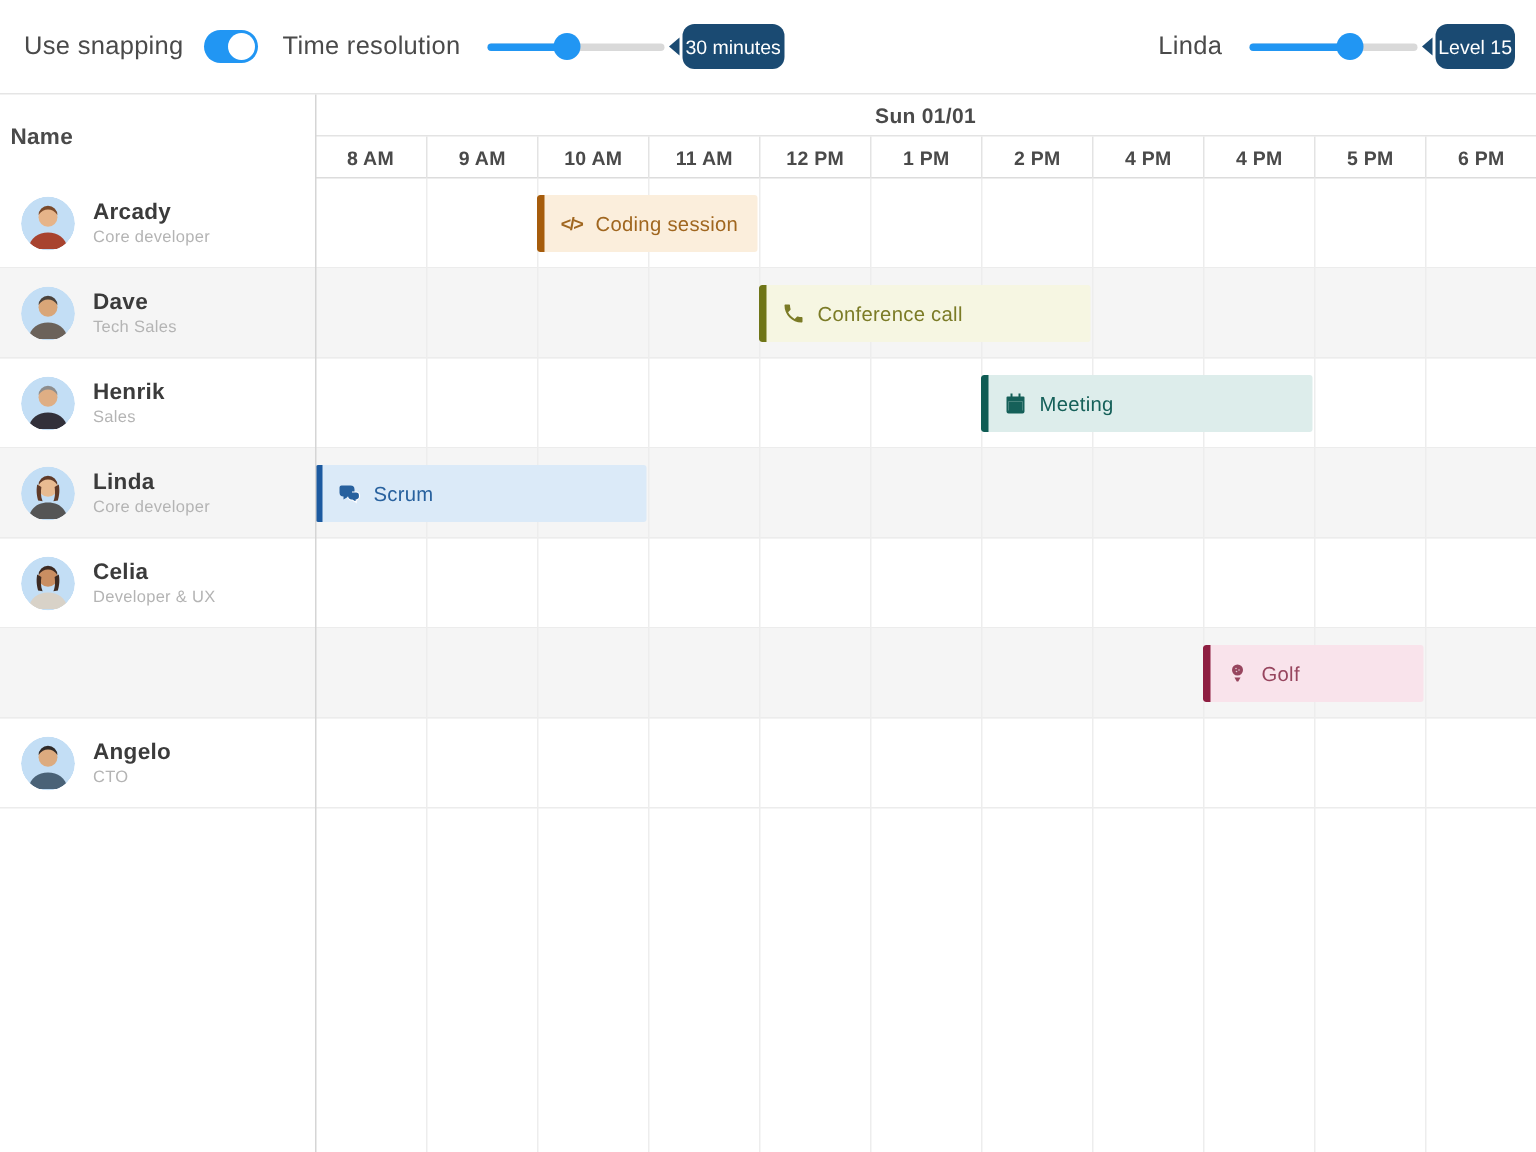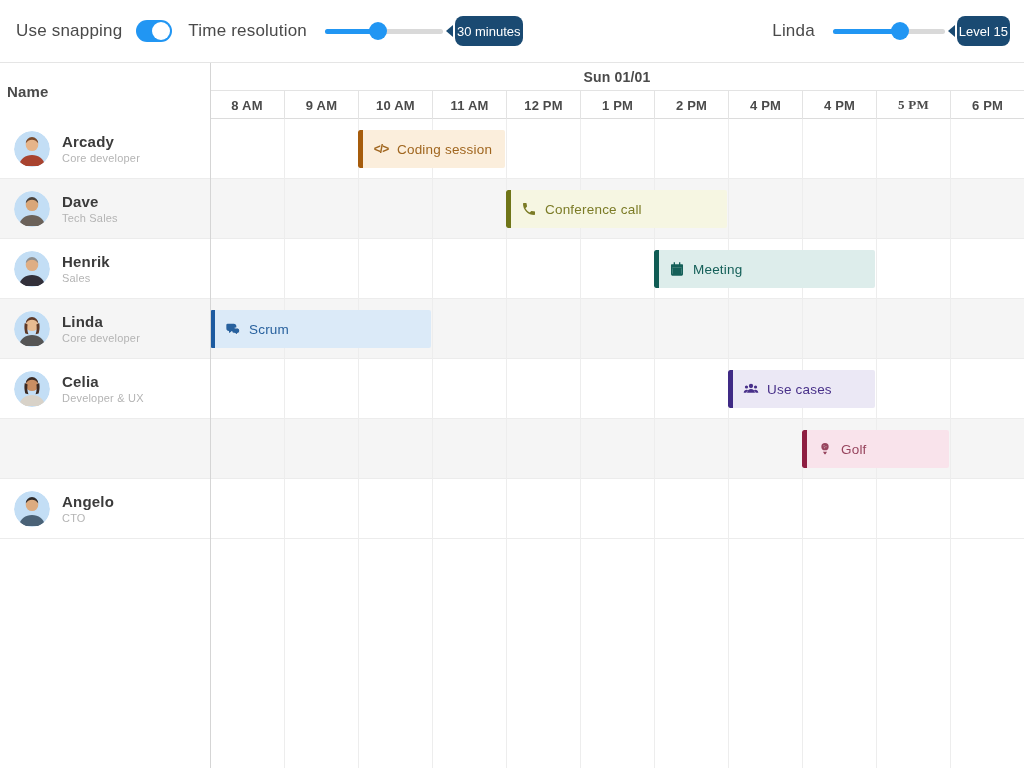--- a/index.html
+++ b/index.html
@@ -110,21 +110,21 @@
     <div class="time-header" id="timeHeader">
         <div class="time-cell" style="left: 0px; width: 74px;">8 AM</div>
         <div class="time-cell" style="left: 74px; width: 74px;">9 AM</div>
         <div class="time-cell" style="left: 148px; width: 74px;">10 AM</div>
         <div class="time-cell" style="left: 222px; width: 74px;">11 AM</div>
         <div class="time-cell" style="left: 296px; width: 74px;">12 PM</div>
         <div class="time-cell" style="left: 370px; width: 74px;">1 PM</div>
         <div class="time-cell" style="left: 444px; width: 74px;">2 PM</div>
         <div class="time-cell" style="left: 518px; width: 74px;">4 PM</div>
         <div class="time-cell" style="left: 592px; width: 74px;">4 PM</div>
-        <div class="time-cell" style="left: 666px; width: 74px; font-family: Liberation Serif, serif;">5 PM</div>
+        <div class="time-cell" style="left: 666px; width: 74px;">5 PM</div>
         <div class="time-cell" style="left: 740px; width: 74px;">6 PM</div>
       </div>
     <div class="body" id="schedBody">
         <div class="row" style="top: 0px;"></div>
         <div class="row stripe" style="top: 60px;"></div>
         <div class="row" style="top: 120px;"></div>
         <div class="row stripe" style="top: 180px;"></div>
         <div class="row" style="top: 240px;"></div>
         <div class="row stripe" style="top: 300px;"></div>
         <div class="row" style="top: 360px;"></div>
@@ -288,34 +288,20 @@
         <div class="event" style="left: 210px; width: 221px; top: 191px; --estrip: #1c5aa0; --ebg: #dbeaf8; --efg: #28619e;">
           <div class="strip"></div>
      <div class="eicon">
             <svg viewBox="0 0 24 24">
               <path d="M4 4h9a4 4 0 0 1 4 4v3a4 4 0 0 1-4 4h-2l-5 3v-3a4 4 0 0 1-4-4V6a2 2 0 0 1 2-2z"></path>
               <path d="M14.5 10.5h4.2a3.3 3.3 0 0 1 3.3 3.3v1.4a3.3 3.3 0 0 1-3.3 3.3v2.5l-4-2.5h-1.2a3.3 3.3 0 0 1-3.3-3.3" stroke="#fff" stroke-width="1.2"></path>
             </svg>
           </div>
      <span class="elabel">Scrum</span>
         </div>
-        <div class="event" style="left: 728px; width: 147px; top: 251px; --estrip: #3f2a85; --ebg: #ebe8f5; --efg: #483089;">
-          <div class="strip"></div>
-     <div class="eicon">
-            <svg viewBox="0 0 24 24">
-              <circle cx="12" cy="7.5" r="3.2"></circle>
-              <path d="M6 17.5c.6-3.6 3-5.4 6-5.4s5.4 1.8 6 5.4z"></path>
-              <circle cx="5.2" cy="9" r="2.4"></circle>
-              <path d="M1 17.5c.5-2.9 2.2-4.3 4.4-4.3 1 0 1.9.3 2.7.8-1.7 1-2.6 2.2-3 3.5z"></path>
-              <circle cx="18.8" cy="9" r="2.4"></circle>
-              <path d="M23 17.5c-.5-2.9-2.2-4.3-4.4-4.3-1 0-1.9.3-2.7.8 1.7 1 2.6 2.2 3 3.5z"></path>
-            </svg>
-          </div>
-     <span class="elabel">Use cases</span>
-        </div>
         <div class="event" style="left: 802px; width: 147px; top: 311px; --estrip: #8e1e41; --ebg: #f9e3eb; --efg: #97455e;">
           <div class="strip"></div>
      <div class="eicon">
             <svg viewBox="0 0 24 24">
               <circle cx="12" cy="8.5" r="5.5"></circle>
               <circle cx="10.5" cy="7" r=".8" fill="#fff" opacity=".7"></circle>
               <circle cx="13.5" cy="8.5" r=".8" fill="#fff" opacity=".7"></circle>
               <circle cx="11" cy="10" r=".8" fill="#fff" opacity=".7"></circle>
               <path d="M9 16h6l-2.2 4h-1.6z"></path>
             </svg>

